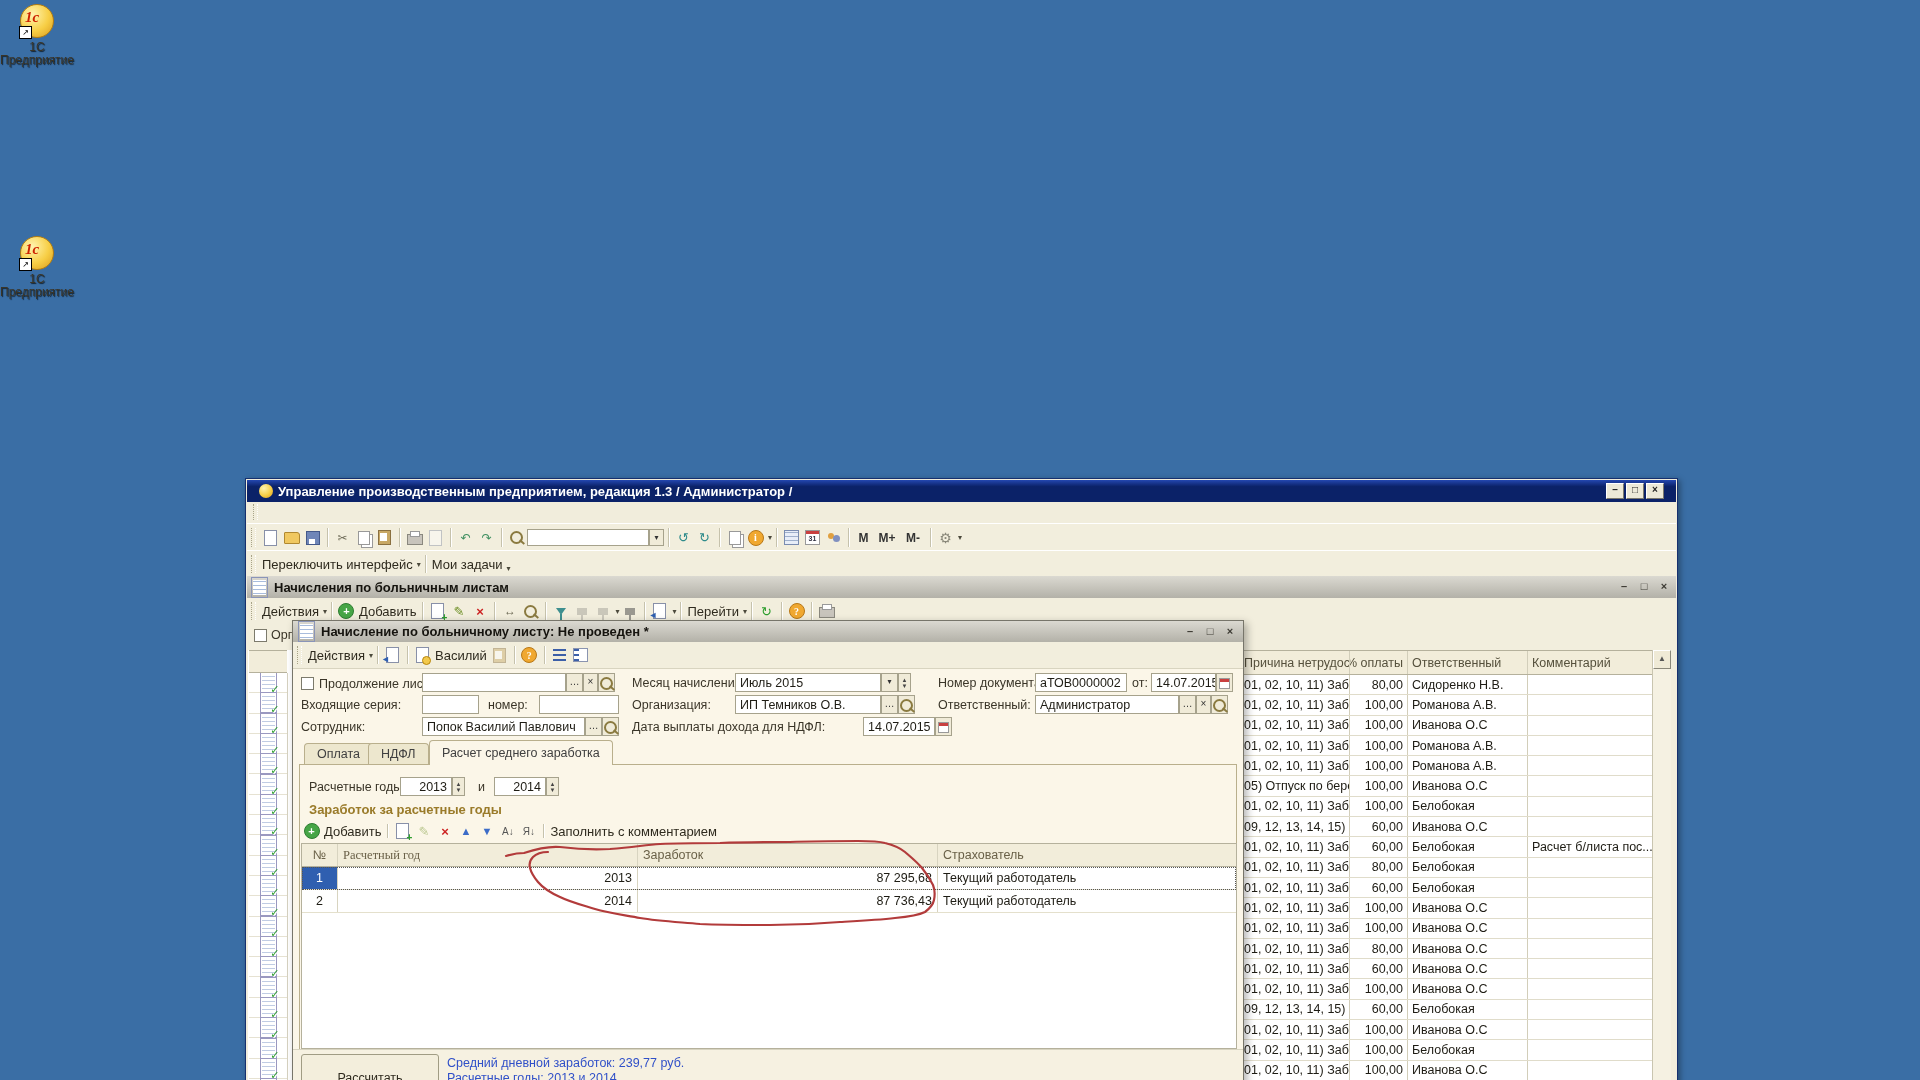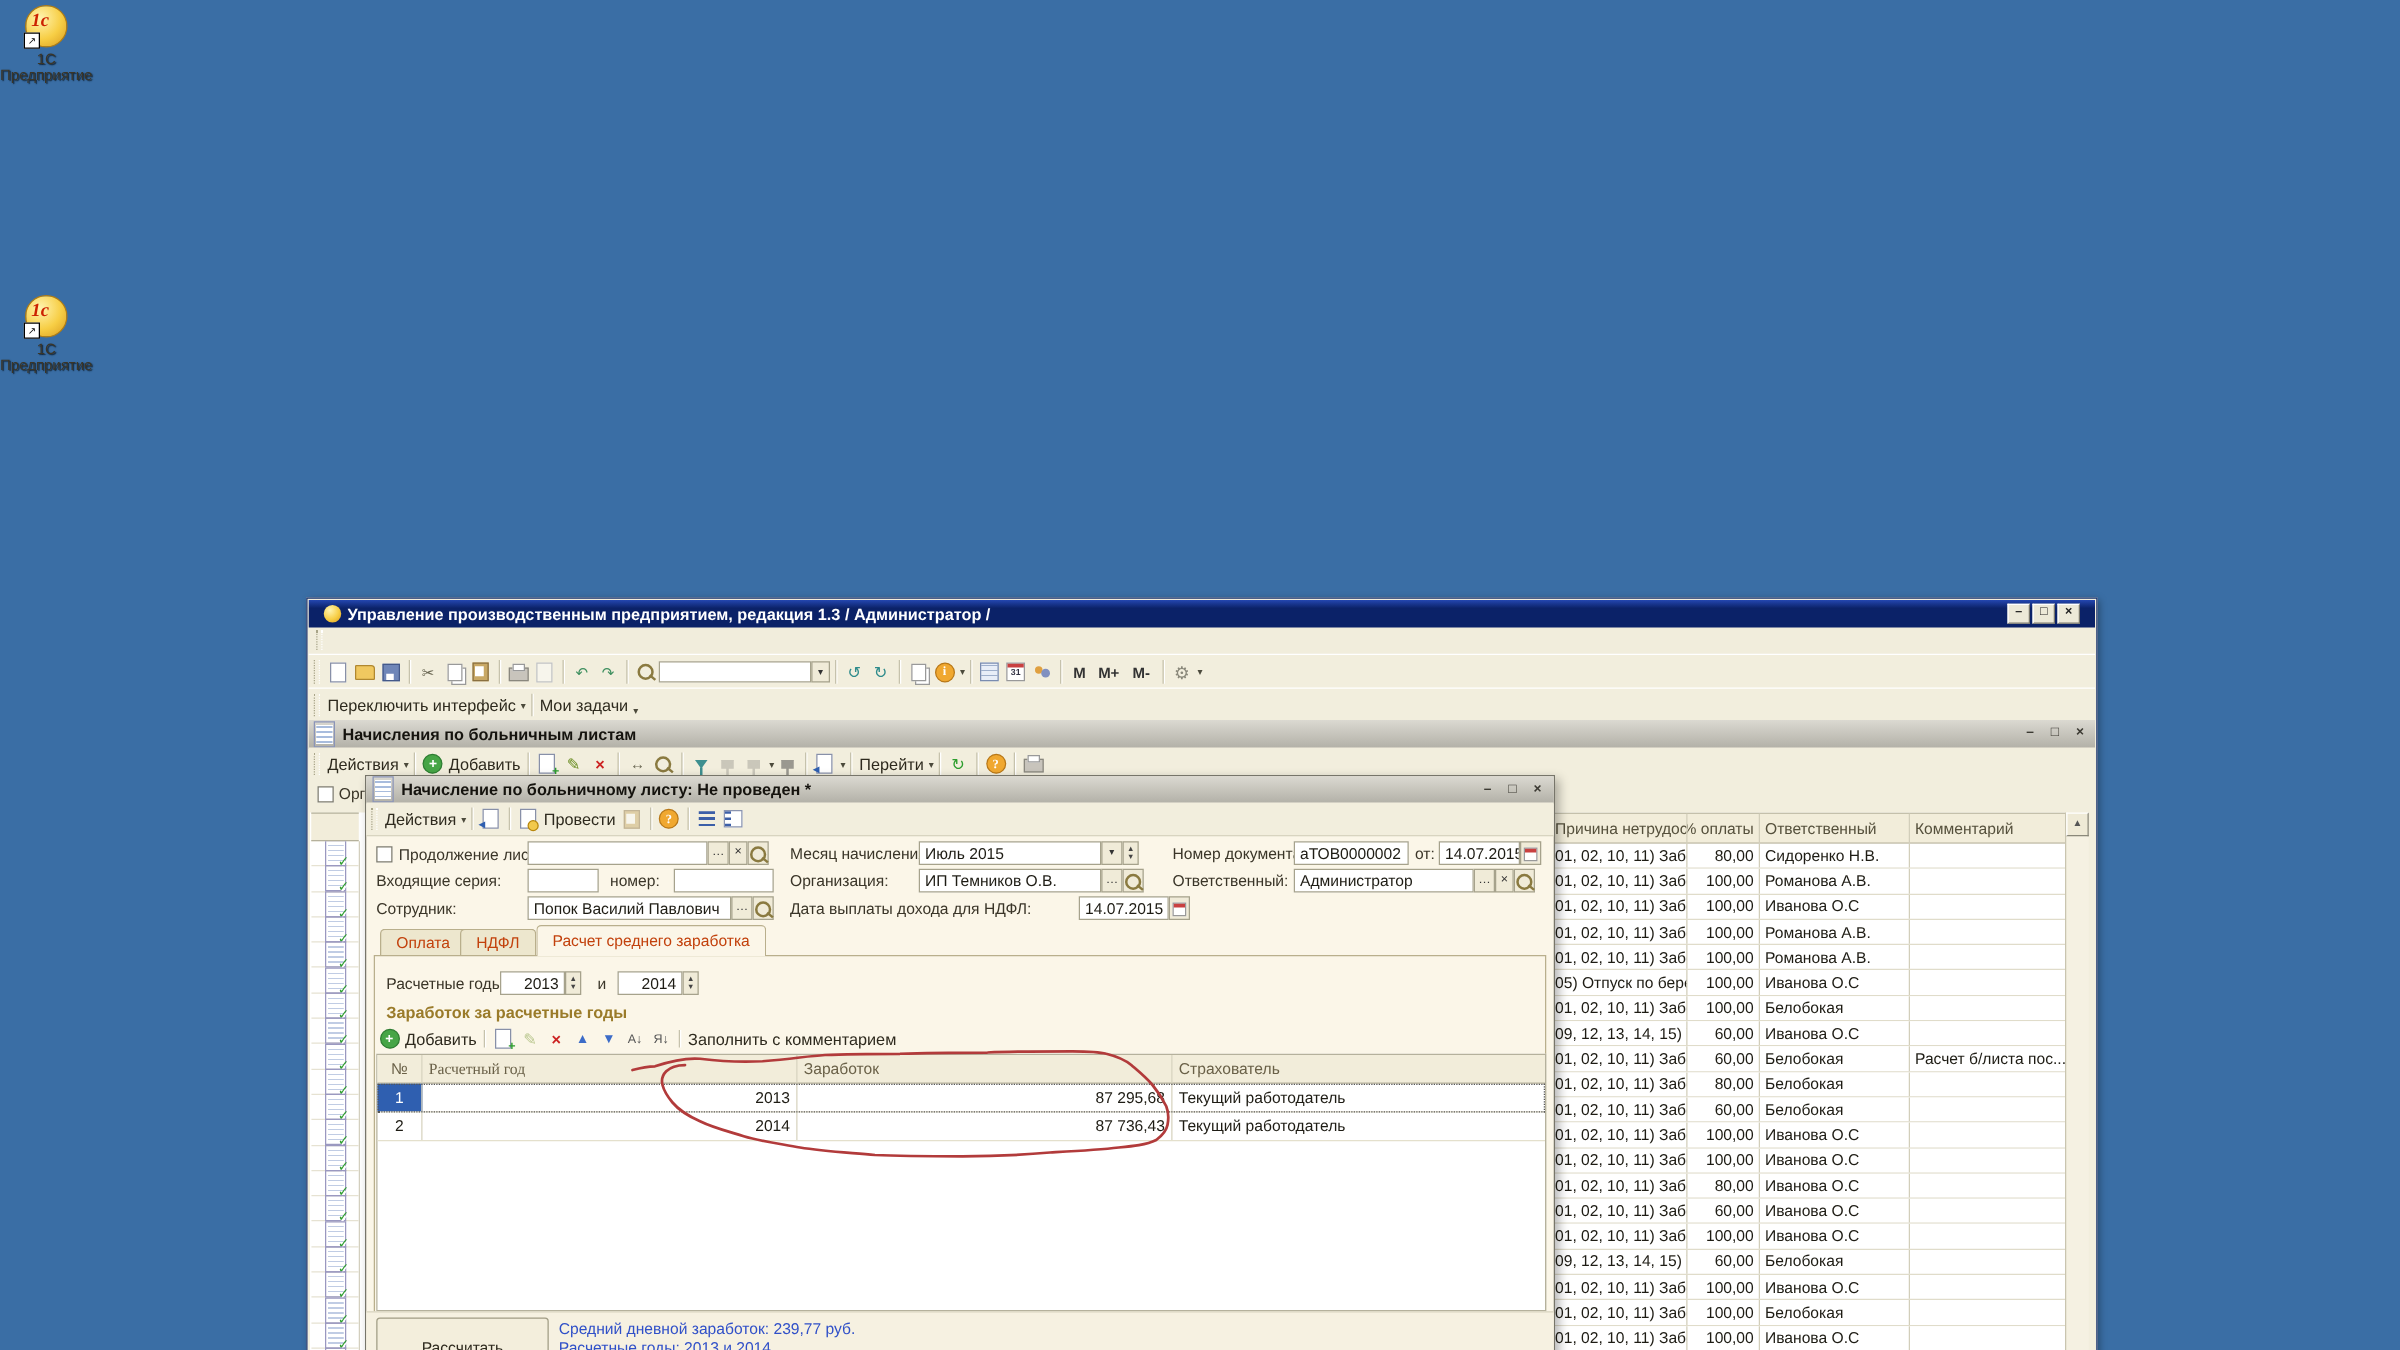--- a/index.html
+++ b/index.html
@@ -117,21 +117,21 @@
 
   
   .irow{height:19.3px;border-bottom:1px solid #E6E2D2;display:flex;align-items:center;justify-content:center;}
   .pdoc{position:relative;width:13px;height:15px;background:#fff;border:1px solid #9A98C0;
     background-image:repeating-linear-gradient(180deg,transparent 0 3px,#C0CCE4 3px 4px);background-clip:content-box;padding:2px 1px;}
   .pdoc:after{content:"✓";position:absolute;right:-4px;bottom:-4px;color:#2E9E2E;
     font:bold 11px "DejaVu Sans",sans-serif;text-shadow:1px 1px 0 #fff;}
 
   
   .tab{position:absolute;height:21px;line-height:21px;padding:0 12px;background:#EDE7CE;
-    border:1px solid #B9AF8C;border-bottom:none;border-radius:4px 4px 0 0;font-size:12.5px;color:#c2410c;}
+    border:1px solid #B9AF8C;border-bottom:none;border-radius:4px 4px 0 0;font-size:12.5px;color:#404040;}
   .tab.active{height:24px;line-height:24px;background:#FBF6E8;z-index:3;}
 
   .sect{font-weight:bold;font-size:13px;color:#9A7B2A;}
   .blue{color:#3050C8;font-size:12.5px;white-space:nowrap;}
   .btn1c{background:#F3EEDC;border:1px solid #A09C84;border-radius:3px;text-align:center;
     font-size:12.5px;color:#2E2A1E;}
   .scrtrack{background:#F5F1E2;border-left:1px solid #C9C5B0;}
   .scrbtn{height:17px;background:#EFEAD6;border:1px solid #fff;border-right-color:#8a887a;border-bottom-color:#8a887a;
     font-size:8px;color:#555;text-align:center;line-height:15px;}
 </style>
@@ -579,21 +579,21 @@
       <span class="tool-label">Действия</span>
       <span class="caret">▾</span>
       <span class="vsep"></span>
       <span class="ico">
           <span class="docarr"></span>
         </span>
       <span class="vsep"></span>
       <span class="ico">
           <span class="doccoin"></span>
         </span>
-      <span class="tool-label">Провести</span>
+      <span class="tool-label">Василий</span>
       <span class="ico dim">
           <span class="clip"></span>
         </span>
       <span class="vsep"></span>
       <span class="ico">
           <span class="circ">?</span>
         </span>
       <span class="vsep"></span>
       <span class="ico">
           <span class="lines3"></span>

